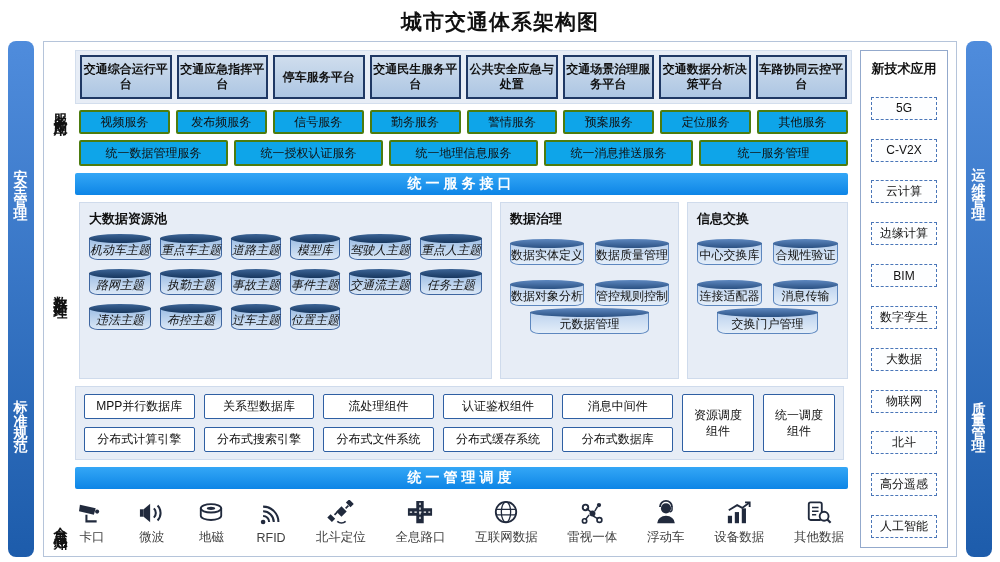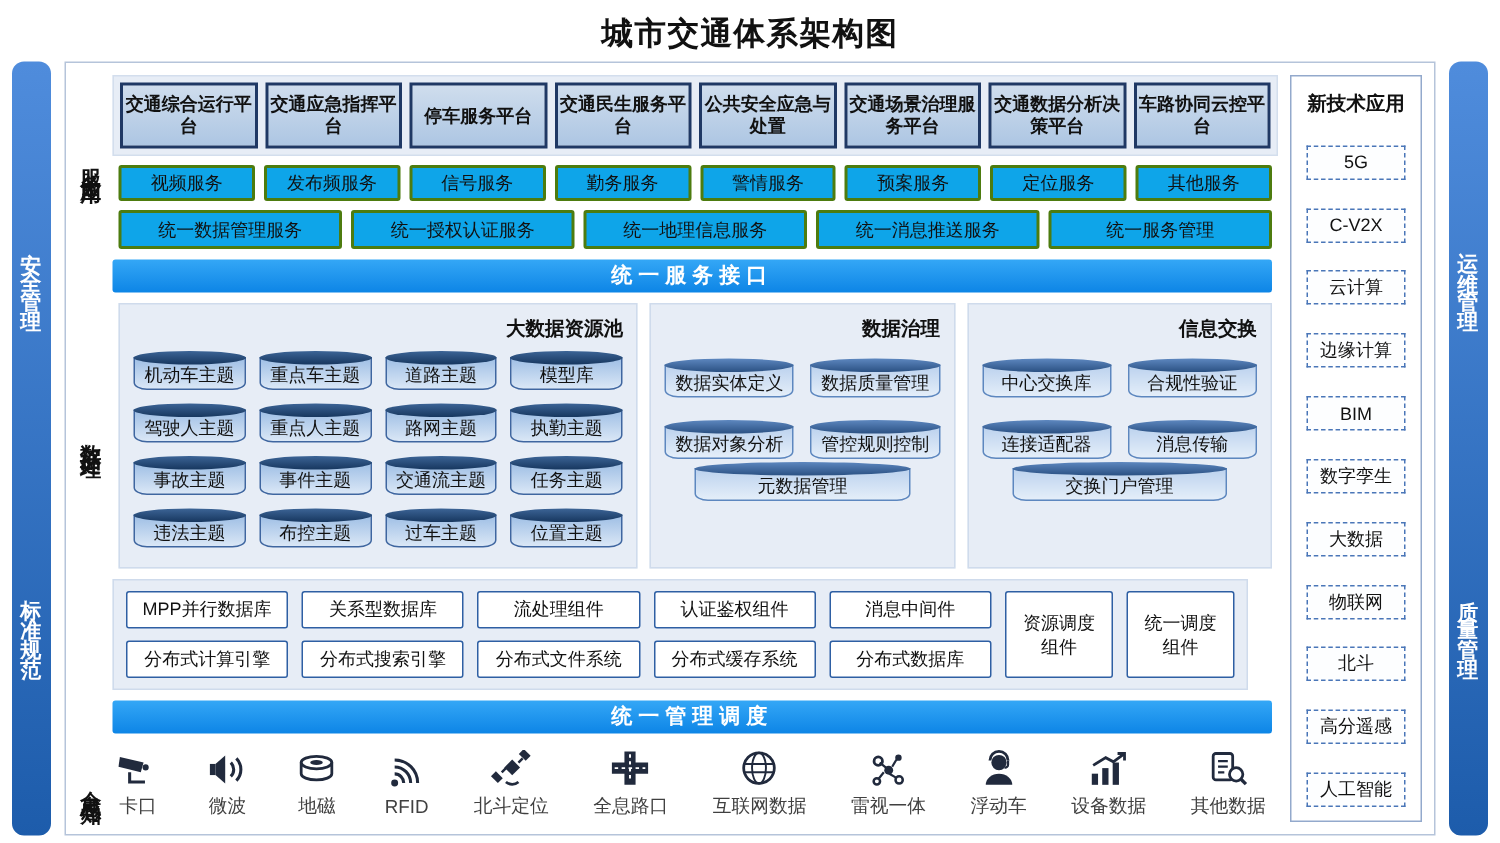--- a/index.html
+++ b/index.html
@@ -58,22 +58,22 @@
     background: linear-gradient(180deg, #34a7f6 0%, #0d85e6 100%);
     color: #fff; font-weight: bold; font-size: 14px; letter-spacing: 4px;
     display: flex; align-items: center; justify-content: center; border-radius: 2px;
   }
 
   
   .data-panels { flex: 1; display: flex; gap: 8px; padding: 0 4px; min-width: 0; }
   .panel { background: #e7edf6; border: 1px solid #cfdbec; padding: 7px 9px 9px; }
   .panel.pool { flex: 1.78; }
   .panel.gov, .panel.exch { flex: 1; }
-  .panel-title { text-align: right; font-weight: bold; font-size: 13px; margin-bottom: 4px; }
-  .pool-grid { display: grid; grid-template-columns: repeat(4, 1fr); gap: 7px 9px; }
+  .panel-title { text-align: left; font-weight: bold; font-size: 13px; margin-bottom: 4px; }
+  .pool-grid { display: grid; grid-template-columns: repeat(6, 1fr); gap: 7px 9px; font-style: italic; }
   .two-grid { display: grid; grid-template-columns: 1fr 1fr; gap: 13px 11px; margin-top: 9px; }
   .wide-item { margin: 13px 20px 0; }
 
   
   .cyl {
     position: relative; height: 22px; margin-top: 6px;
     background: linear-gradient(180deg, #9fbfe5 0%, #dae7f6 100%);
     border: 1px solid #3f66a0; border-radius: 0 0 9px 9px / 0 0 5px 5px;
     display: flex; align-items: center; justify-content: center;
     font-size: 12px; padding-top: 3px; white-space: nowrap;
@@ -81,21 +81,21 @@
   .cyl::before {
     content: ""; position: absolute; top: -5px; left: -1px; right: -1px; height: 9px;
     background: linear-gradient(180deg, #3c6496 0%, #17375f 100%); border-radius: 50%;
   }
   .cyl.light { background: linear-gradient(180deg, #bcd2ee 0%, #e4eef9 100%); border-color: #5d87bf; }
   .cyl.light::before { background: linear-gradient(180deg, #5d87bf 0%, #2b5183 100%); }
 
   
   .comp-area {
     flex: 1; display: flex; gap: 9px; background: #e7edf6; border: 1px solid #cfdbec;
-    padding: 7px 8px; margin-right: 20px;
+    padding: 7px 8px; margin-right: 8px;
   }
   .comp-grid { flex: 1; display: grid; grid-template-columns: repeat(5, 1fr); gap: 8px 9px; min-width: 0; }
   .comp {
     background: #fff; border: 1px solid #2e5fa3; border-radius: 2px; height: 25px;
     display: flex; align-items: center; justify-content: center; font-size: 12px; white-space: nowrap;
   }
   .comp-tall {
     width: 72px; flex: 0 0 72px; background: #fff; border: 1px solid #2e5fa3; border-radius: 2px;
     display: flex; align-items: center; justify-content: center; text-align: center;
     font-size: 12px; line-height: 1.35; padding: 2px 9px;

